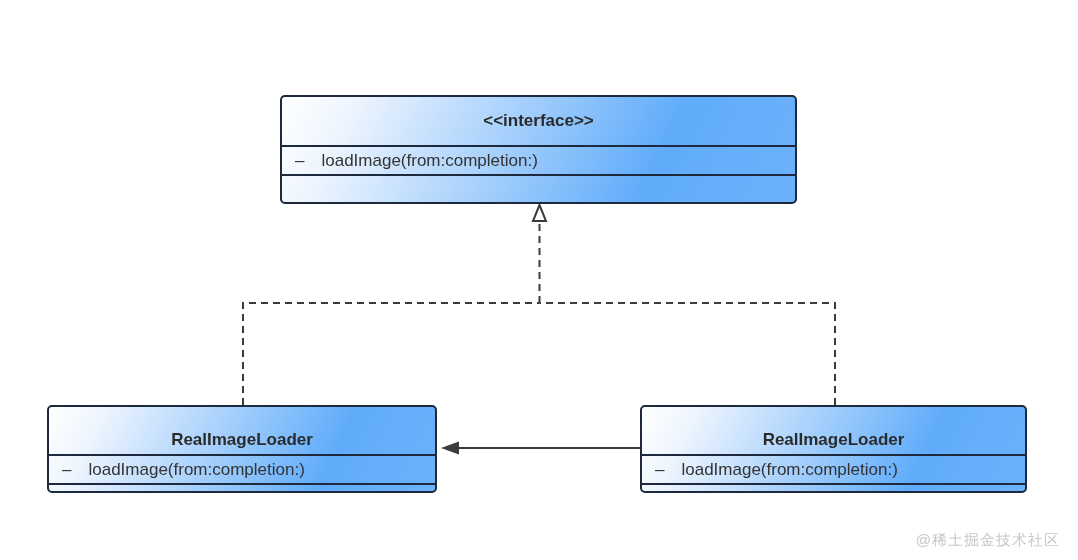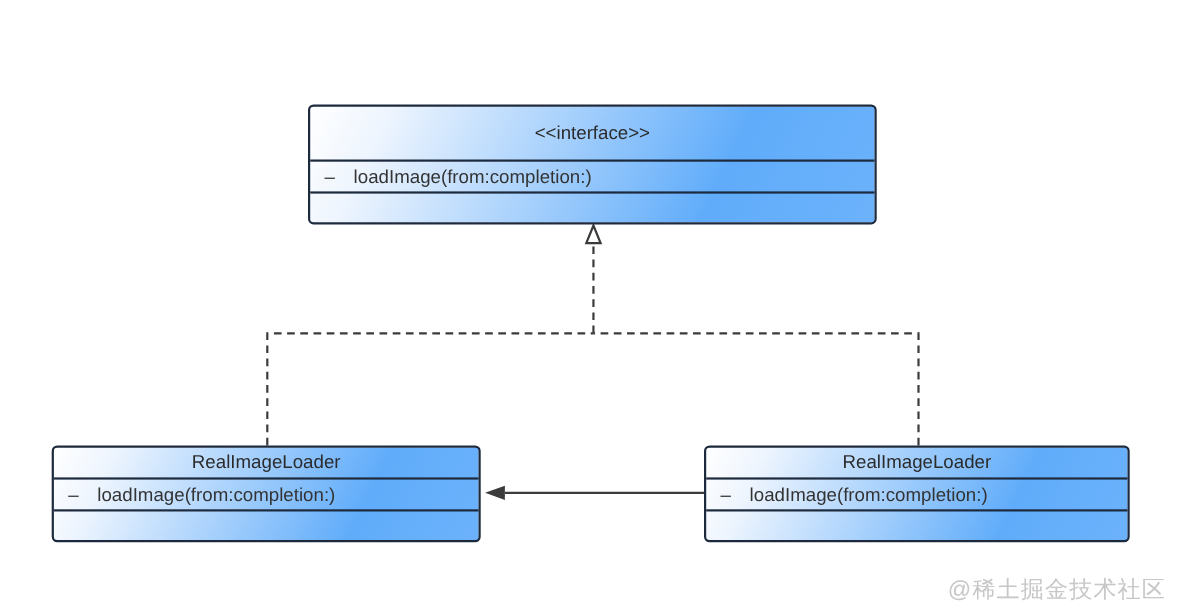--- a/index.html
+++ b/index.html
@@ -24,48 +24,48 @@
     background: linear-gradient(116deg, #ffffff 0%, #eef5fe 13%, #60acfa 72%, #6cb2fb 100%);
     display: flex;
     flex-direction: column;
     color: #2b2b2b;
   }
   .class-header {
     display: flex;
     flex-direction: column;
     justify-content: center;
     align-items: center;
-    font-weight: normal;
+    font-weight: bold;
     font-size: 17px;
     line-height: 1.35;
     color: #2b2b2b;
   }
   .hdr-interface { flex: 0 0 48px; }
-  .hdr-class    { flex: 0 0 27px; }
+  .hdr-class    { flex: 0 0 27px; margin-top: 20px; }
   .method-row {
     flex: 0 0 29px;
     border-top: 2px solid #1d2a3d;
     box-sizing: border-box;
     display: flex;
     align-items: center;
     padding-left: 13px;
     font-size: 17px;
     color: #333333;
     white-space: nowrap;
   }
   .visibility { margin-right: 17px; }
   .empty-row {
     flex: 1 1 auto;
     border-top: 2px solid #1d2a3d;
   }
   .watermark {
     position: absolute;
     right: 18px;
     bottom: 10px;
-    font-size: 21px;
+    font-size: 15px;
     letter-spacing: 1px;
     color: #c7c7c7;
   }
 </style>
 </head>
 <body>
 
 <div class="canvas">
 
   <svg class="connector-layer" width="1078" height="560" viewBox="0 0 1078 560">

